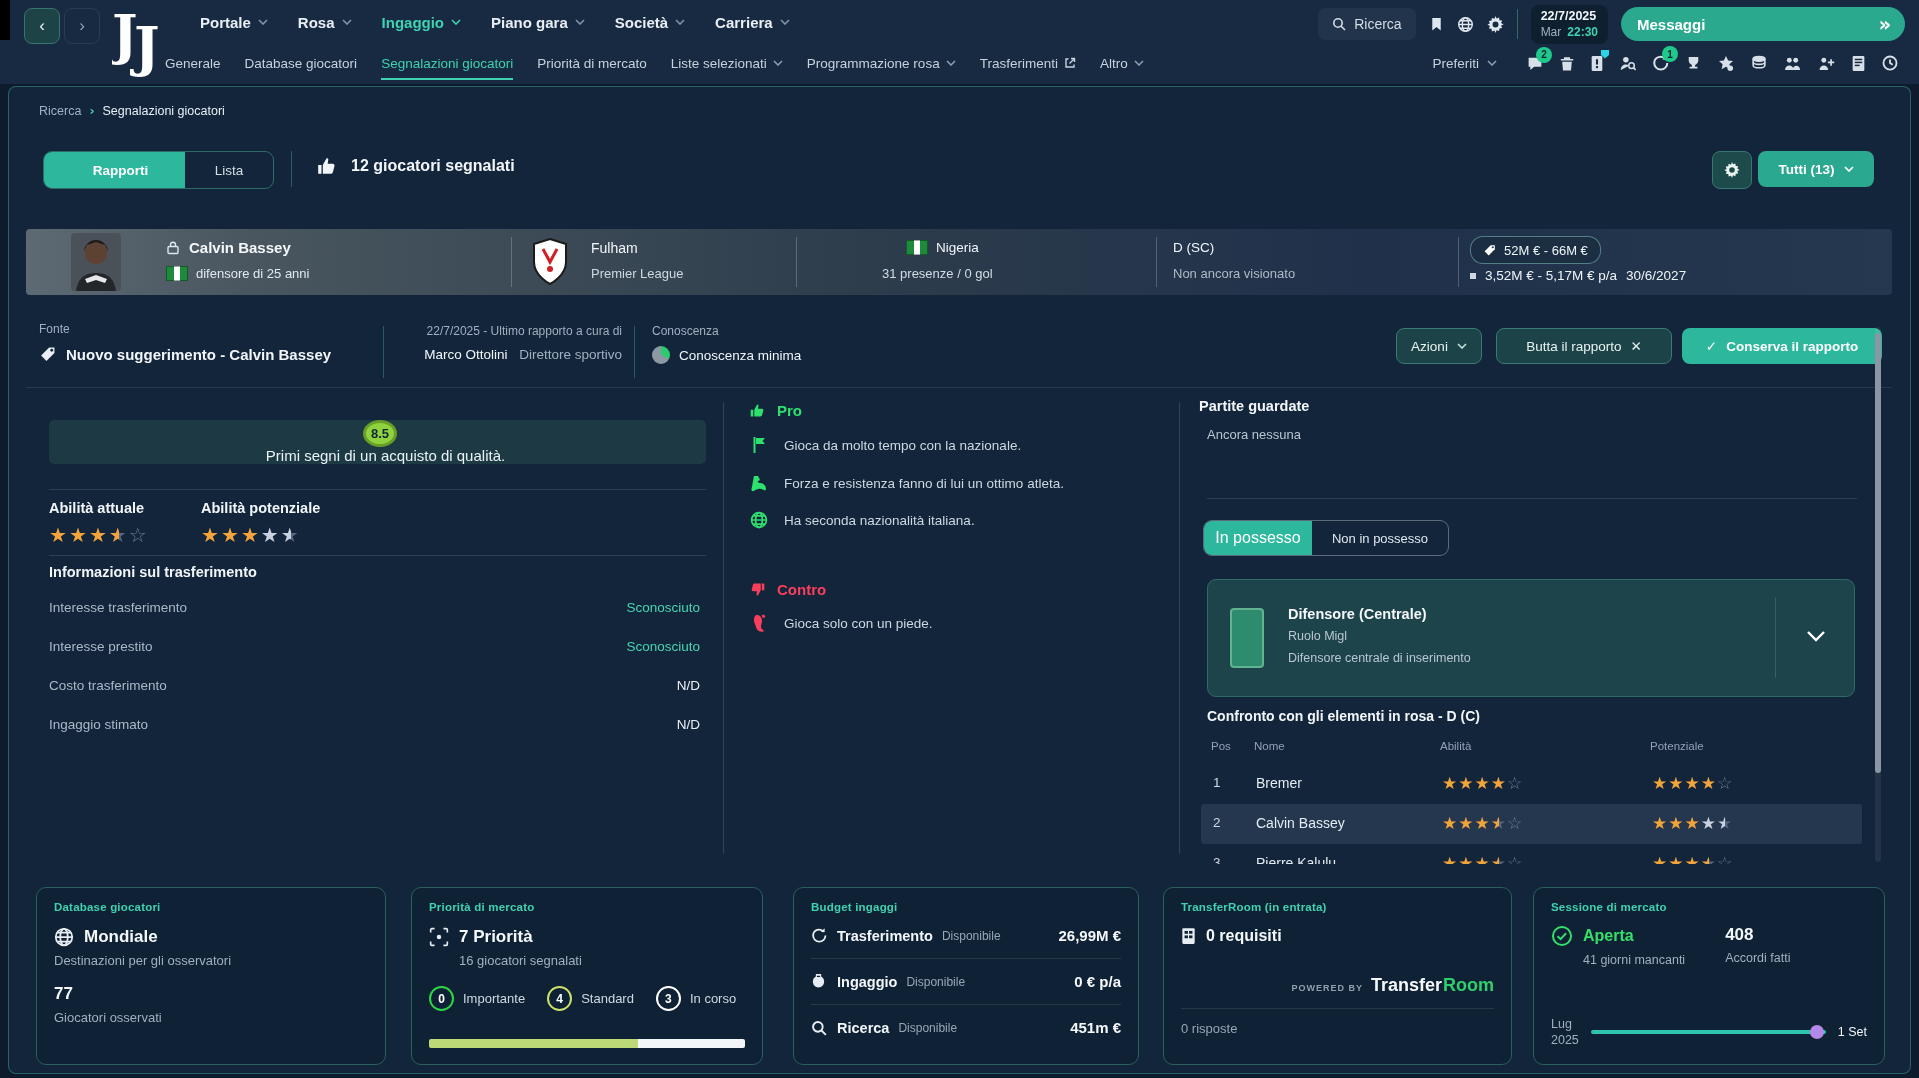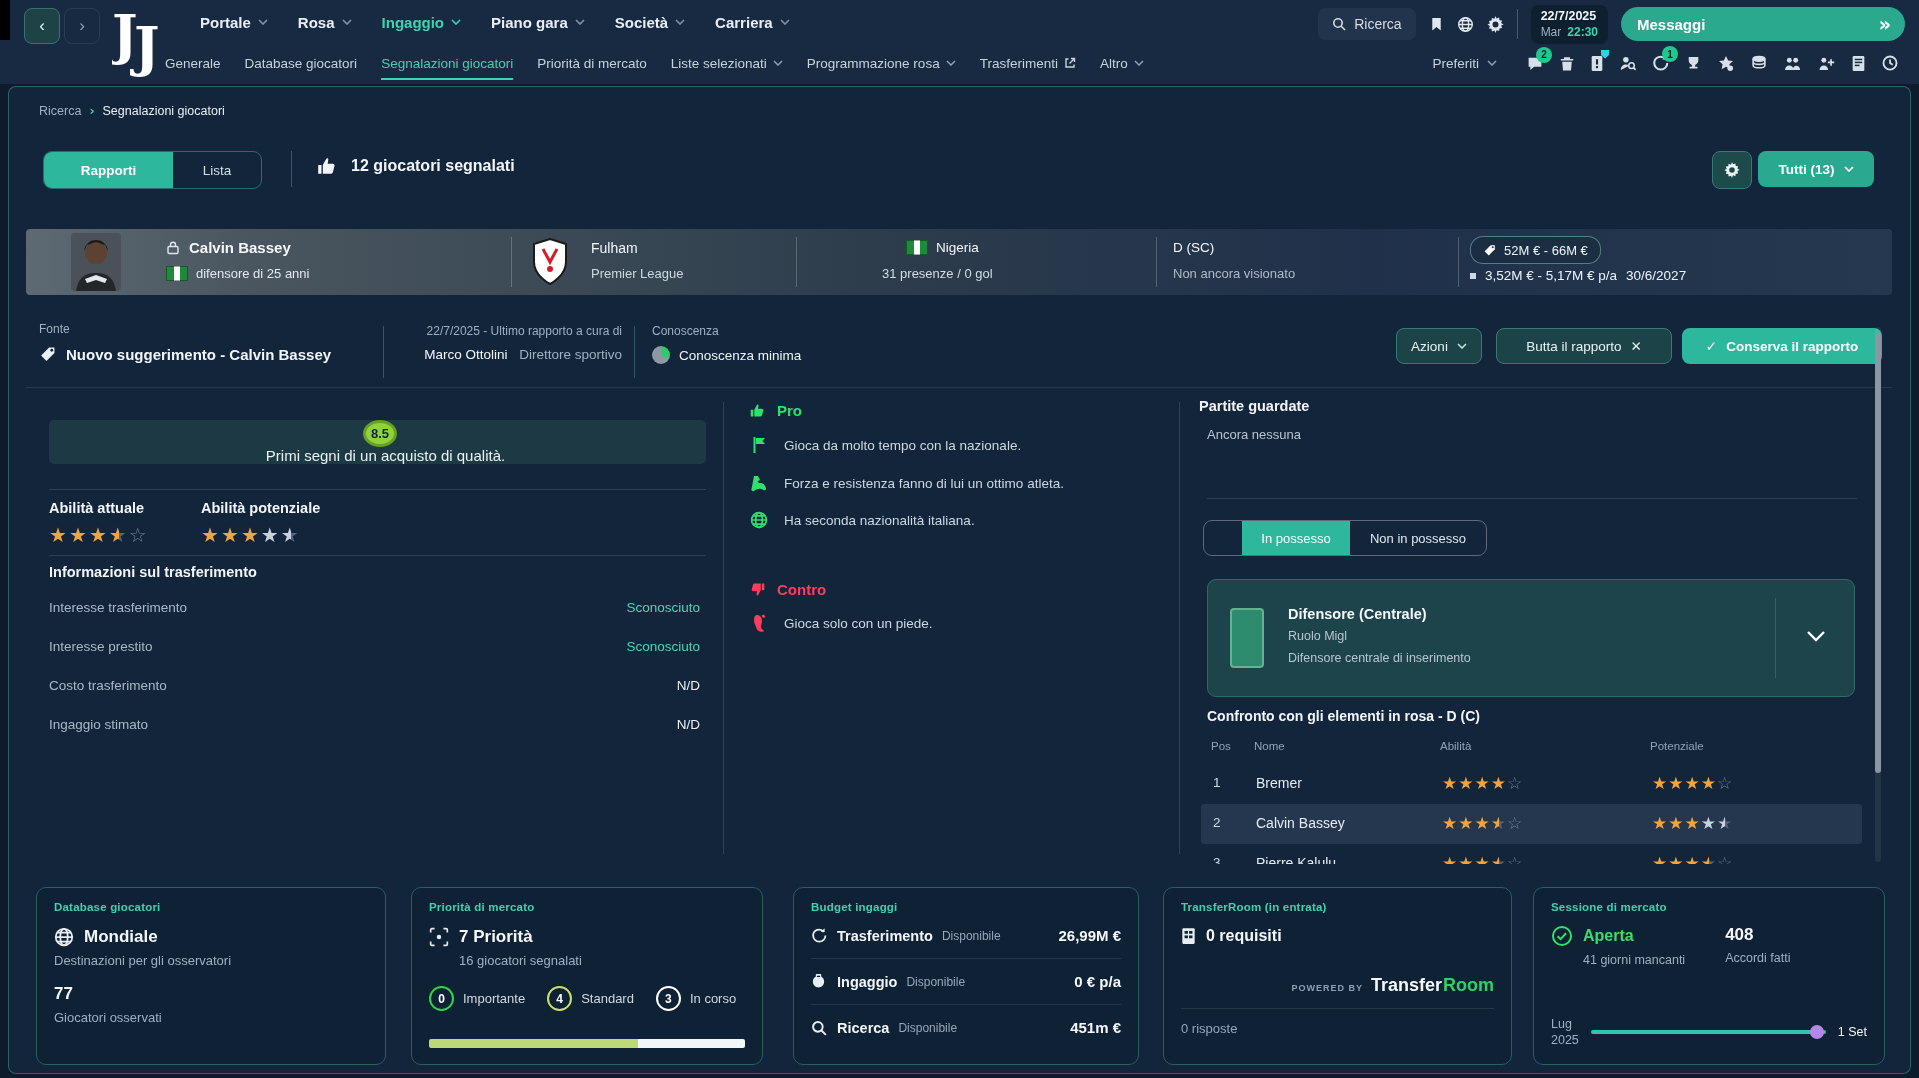--- a/index.html
+++ b/index.html
@@ -34,21 +34,21 @@
   .fav{display:flex;align-items:center;gap:8px;font-size:13.5px;color:#c6d2dd;cursor:pointer;margin-right:14px;}
   .ic{position:relative;color:#d7e0e8;display:flex;cursor:pointer;}
   .ibadge{position:absolute;top:-8px;right:-8px;background:#1fc98c;color:#0d2233;font-size:10px;font-weight:bold;width:16px;height:16px;border-radius:50%;display:flex;align-items:center;justify-content:center;}
   .shieldb{position:absolute;top:-5px;right:-5px;width:8px;height:9px;background:#2bd5e8;clip-path:polygon(0 0,100% 0,100% 60%,50% 100%,0 60%);}
   
   .panel{position:absolute;left:8px;top:86px;width:1901px;height:986px;background:#13253a;border:1px solid rgba(66,160,150,.5);border-radius:8px;}
   .crumb{position:absolute;left:30px;top:16px;font-size:12.5px;color:#9fb2c2;display:flex;gap:8px;align-items:center;}
   .crumb .sep{color:#3fd2b0;font-weight:bold;}
   .crumb .cur{color:#e9eff5;}
   .seg{position:absolute;left:34px;top:64px;display:flex;border:1px solid #2e6b66;border-radius:9px;overflow:hidden;height:36px;}
-  .seg .s1{width:129px;background:#2db79d;color:#fff;font-weight:bold;font-size:13.5px;display:flex;align-items:center;justify-content:center;cursor:pointer;}
+  .seg .s1{width:129px;background:#2db79d;color:#fff;font-weight:bold;font-size:13.5px;display:flex;align-items:center;justify-content:center;cursor:pointer;padding-left:12px;}
   .seg .s2{width:88px;background:transparent;color:#d6dfe8;font-size:13.5px;display:flex;align-items:center;justify-content:center;cursor:pointer;}
   .tooldiv{position:absolute;left:282px;top:64px;height:36px;width:1px;background:#2e5c66;}
   .flagged{position:absolute;left:307px;top:68px;display:flex;align-items:center;gap:13px;font-size:16px;font-weight:bold;color:#f2f6fa;}
   .gearbtn{position:absolute;left:1703px;top:64px;width:38px;height:36px;background:#1d4a4a;border:1px solid #377a73;border-radius:8px;display:flex;align-items:center;justify-content:center;color:#eaf5f2;cursor:pointer;}
   .allbtn{position:absolute;left:1749px;top:64px;width:116px;height:36px;background:#2aa890;border-radius:8px;display:flex;align-items:center;justify-content:center;gap:9px;color:#fff;font-weight:bold;font-size:13.5px;cursor:pointer;}
   
   .phead{position:absolute;left:17px;top:142px;width:1866px;height:66px;border-radius:4px;background:linear-gradient(90deg,#5d6973 0%,#49565f 12%,#2d3d4c 45%,#20304a 72%,#25384f 100%);}
   .phead .vd{position:absolute;top:8px;bottom:8px;width:1px;background:rgba(255,255,255,.22);}
   .photo{position:absolute;left:45px;top:4px;width:50px;height:58px;border-radius:4px;overflow:hidden;}
   .pname{position:absolute;left:140px;top:10px;display:flex;align-items:center;gap:9px;font-size:15px;font-weight:bold;color:#f5f8fb;}
@@ -104,21 +104,21 @@
   .trow .val{margin-left:auto;color:#e9eff5;}
   .trow .val.acc{color:#45d6b4;}
   .prohead{position:absolute;left:8px;display:flex;align-items:center;gap:11px;font-size:15px;font-weight:bold;}
   .prohead.g{color:#2ee06e;}
   .prohead.r{color:#fb3e5c;}
   .proitem{position:absolute;left:8px;display:flex;align-items:center;gap:15px;font-size:13.5px;color:#cdd8e2;}
   .proitem .pic{width:20px;display:flex;justify-content:center;}
   .rcol h3{position:absolute;left:0;top:6px;margin:0;font-size:14.5px;font-weight:bold;color:#f2f6fa;}
   .nonew{position:absolute;left:8px;top:35px;font-size:13px;color:#b9c6d2;}
   .rtabs{position:absolute;left:4px;top:128px;display:flex;height:34px;border-radius:9px;overflow:hidden;border:1px solid #5d6a7a;}
-  .rtab1{width:108px;background:#2db79d;color:#fff;font-size:13px;display:flex;align-items:center;justify-content:center;cursor:pointer;margin-left:38px;}
+  .rtab1{width:108px;background:#2db79d;color:#fff;font-size:16px;display:flex;align-items:center;justify-content:center;cursor:pointer;}
   .rtab2{width:136px;background:transparent;color:#dfe8ef;font-size:13px;display:flex;align-items:center;justify-content:center;cursor:pointer;}
   .rolecard{position:absolute;left:8px;top:187px;width:648px;height:118px;background:#1d444b;border:1px solid #2f6b66;border-radius:9px;box-sizing:border-box;cursor:pointer;}
   .swatch{position:absolute;left:22px;top:28px;width:34px;height:60px;background:#2c8c6d;border:2px solid #63b391;border-radius:4px;box-sizing:border-box;}
   .rtit{position:absolute;left:80px;top:26px;font-size:14.5px;font-weight:bold;color:#f5f8fb;}
   .rsub{position:absolute;left:80px;top:49px;font-size:12.5px;color:#b9c6d2;}
   .rdesc{position:absolute;left:80px;top:71px;font-size:12.5px;color:#b9c6d2;}
   .rcvd{position:absolute;right:78px;top:18px;bottom:18px;width:1px;background:rgba(255,255,255,.14);}
   .rcchev{position:absolute;right:28px;top:48px;color:#fff;}
   .cmph{position:absolute;left:8px;top:316px;font-size:14px;font-weight:bold;color:#f2f6fa;}
   .th{position:absolute;top:348px;font-size:11.5px;color:#92a2b4;}

